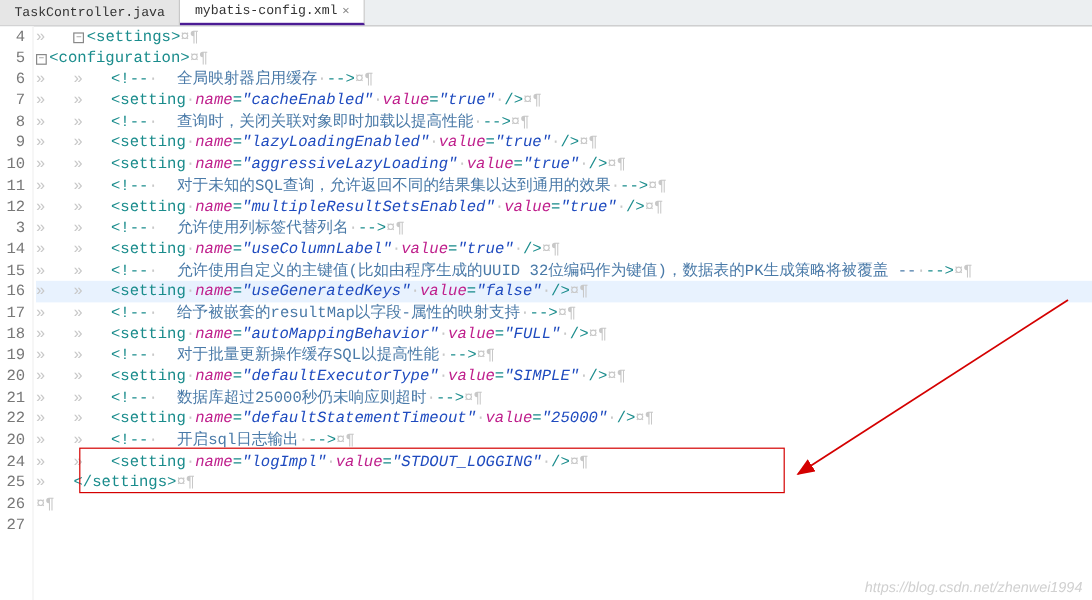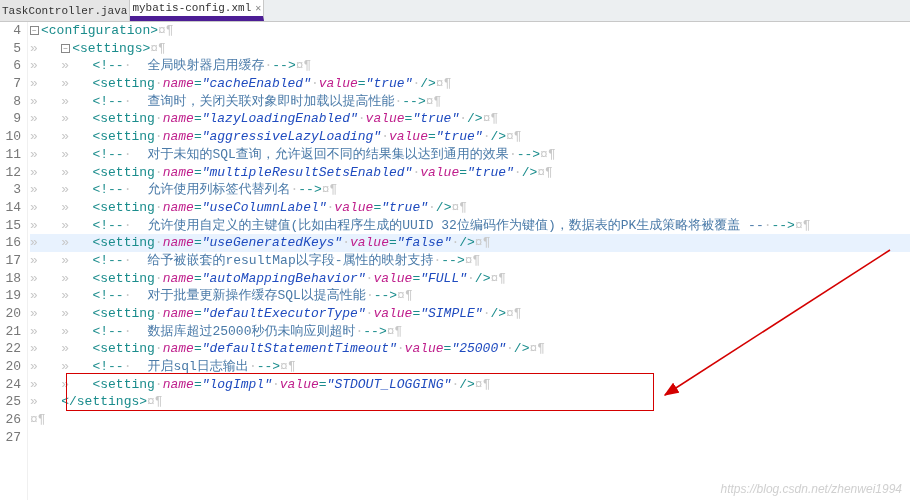--- a/index.html
+++ b/index.html
@@ -12,32 +12,32 @@
   height: 500px;
   position: relative;
 }
 .tabs {
   display: flex;
   background: #eceff1;
   border-bottom: 1px solid #c8c8c8;
   height: 22px;
 }
 .tab {
-  padding: 2px 2px;
+  padding: 2px 12px;
   font-size: 11px;
   color: #333;
   border-right: 1px solid #c8c8c8;
   display: flex;
   align-items: center;
   gap: 4px;
   background: #e6e6e6;
 }
 .tab.active {
   background: #ffffff;
-  border-bottom: 5px solid #4c1d95;
+  border-bottom: 2px solid #4c1d95;
   text-align: center;
 }
 .tab .close {
   font-size: 10px;
   color: #888;
 }
 .editor {
   display: flex;
   height: calc(100% - 22px);
 }
@@ -143,22 +143,22 @@
     <div>20</div>
     <div>21</div>
     <div>22</div>
     <div>20</div>
     <div>24</div>
     <div>25</div>
     <div>26</div>
     <div>27</div>
   </div>
   <div class="code" id="code-area">
+      <div class="line"><span class="ws">»   </span><span class="collapse">−</span><span class="tag">&lt;settings&gt;</span><span class="ws">¤¶</span></div>
       <div class="line"><span class="collapse">−</span><span class="tag">&lt;configuration&gt;</span><span class="ws">¤¶</span></div>
-      <div class="line"><span class="ws">»   </span><span class="collapse">−</span><span class="tag">&lt;settings&gt;</span><span class="ws">¤¶</span></div>
       <div class="line"><span class="ws">»   </span><span class="ws">»   </span><span class="comment">&lt;!--</span><span class="ws">·</span><span class="comment-zh">全局映射器启用缓存</span><span class="ws">·</span><span class="comment">--&gt;</span><span class="ws">¤¶</span></div>
       <div class="line"><span class="ws">»   </span><span class="ws">»   </span><span class="tag">&lt;setting</span><span class="ws">·</span><span class="attr">name</span><span class="tag">=</span><span class="val">"<i>cacheEnabled</i>"</span><span class="ws">·</span><span class="attr">value</span><span class="tag">=</span><span class="val">"<i>true</i>"</span><span class="ws">·</span><span class="tag">/&gt;</span><span class="ws">¤¶</span></div>
       <div class="line"><span class="ws">»   </span><span class="ws">»   </span><span class="comment">&lt;!--</span><span class="ws">·</span><span class="comment-zh">查询时，关闭关联对象即时加载以提高性能</span><span class="ws">·</span><span class="comment">--&gt;</span><span class="ws">¤¶</span></div>
       <div class="line"><span class="ws">»   </span><span class="ws">»   </span><span class="tag">&lt;setting</span><span class="ws">·</span><span class="attr">name</span><span class="tag">=</span><span class="val">"<i>lazyLoadingEnabled</i>"</span><span class="ws">·</span><span class="attr">value</span><span class="tag">=</span><span class="val">"<i>true</i>"</span><span class="ws">·</span><span class="tag">/&gt;</span><span class="ws">¤¶</span></div>
       <div class="line"><span class="ws">»   </span><span class="ws">»   </span><span class="tag">&lt;setting</span><span class="ws">·</span><span class="attr">name</span><span class="tag">=</span><span class="val">"<i>aggressiveLazyLoading</i>"</span><span class="ws">·</span><span class="attr">value</span><span class="tag">=</span><span class="val">"<i>true</i>"</span><span class="ws">·</span><span class="tag">/&gt;</span><span class="ws">¤¶</span></div>
       <div class="line"><span class="ws">»   </span><span class="ws">»   </span><span class="comment">&lt;!--</span><span class="ws">·</span><span class="comment-zh">对于未知的SQL查询，允许返回不同的结果集以达到通用的效果</span><span class="ws">·</span><span class="comment">--&gt;</span><span class="ws">¤¶</span></div>
       <div class="line"><span class="ws">»   </span><span class="ws">»   </span><span class="tag">&lt;setting</span><span class="ws">·</span><span class="attr">name</span><span class="tag">=</span><span class="val">"<i>multipleResultSetsEnabled</i>"</span><span class="ws">·</span><span class="attr">value</span><span class="tag">=</span><span class="val">"<i>true</i>"</span><span class="ws">·</span><span class="tag">/&gt;</span><span class="ws">¤¶</span></div>
       <div class="line"><span class="ws">»   </span><span class="ws">»   </span><span class="comment">&lt;!--</span><span class="ws">·</span><span class="comment-zh">允许使用列标签代替列名</span><span class="ws">·</span><span class="comment">--&gt;</span><span class="ws">¤¶</span></div>
       <div class="line"><span class="ws">»   </span><span class="ws">»   </span><span class="tag">&lt;setting</span><span class="ws">·</span><span class="attr">name</span><span class="tag">=</span><span class="val">"<i>useColumnLabel</i>"</span><span class="ws">·</span><span class="attr">value</span><span class="tag">=</span><span class="val">"<i>true</i>"</span><span class="ws">·</span><span class="tag">/&gt;</span><span class="ws">¤¶</span></div>
       <div class="line"><span class="ws">»   </span><span class="ws">»   </span><span class="comment">&lt;!--</span><span class="ws">·</span><span class="comment-zh">允许使用自定义的主键值(比如由程序生成的UUID 32位编码作为键值)，数据表的PK生成策略将被覆盖 --</span><span class="ws">·</span><span class="comment">--&gt;</span><span class="ws">¤¶</span></div>

